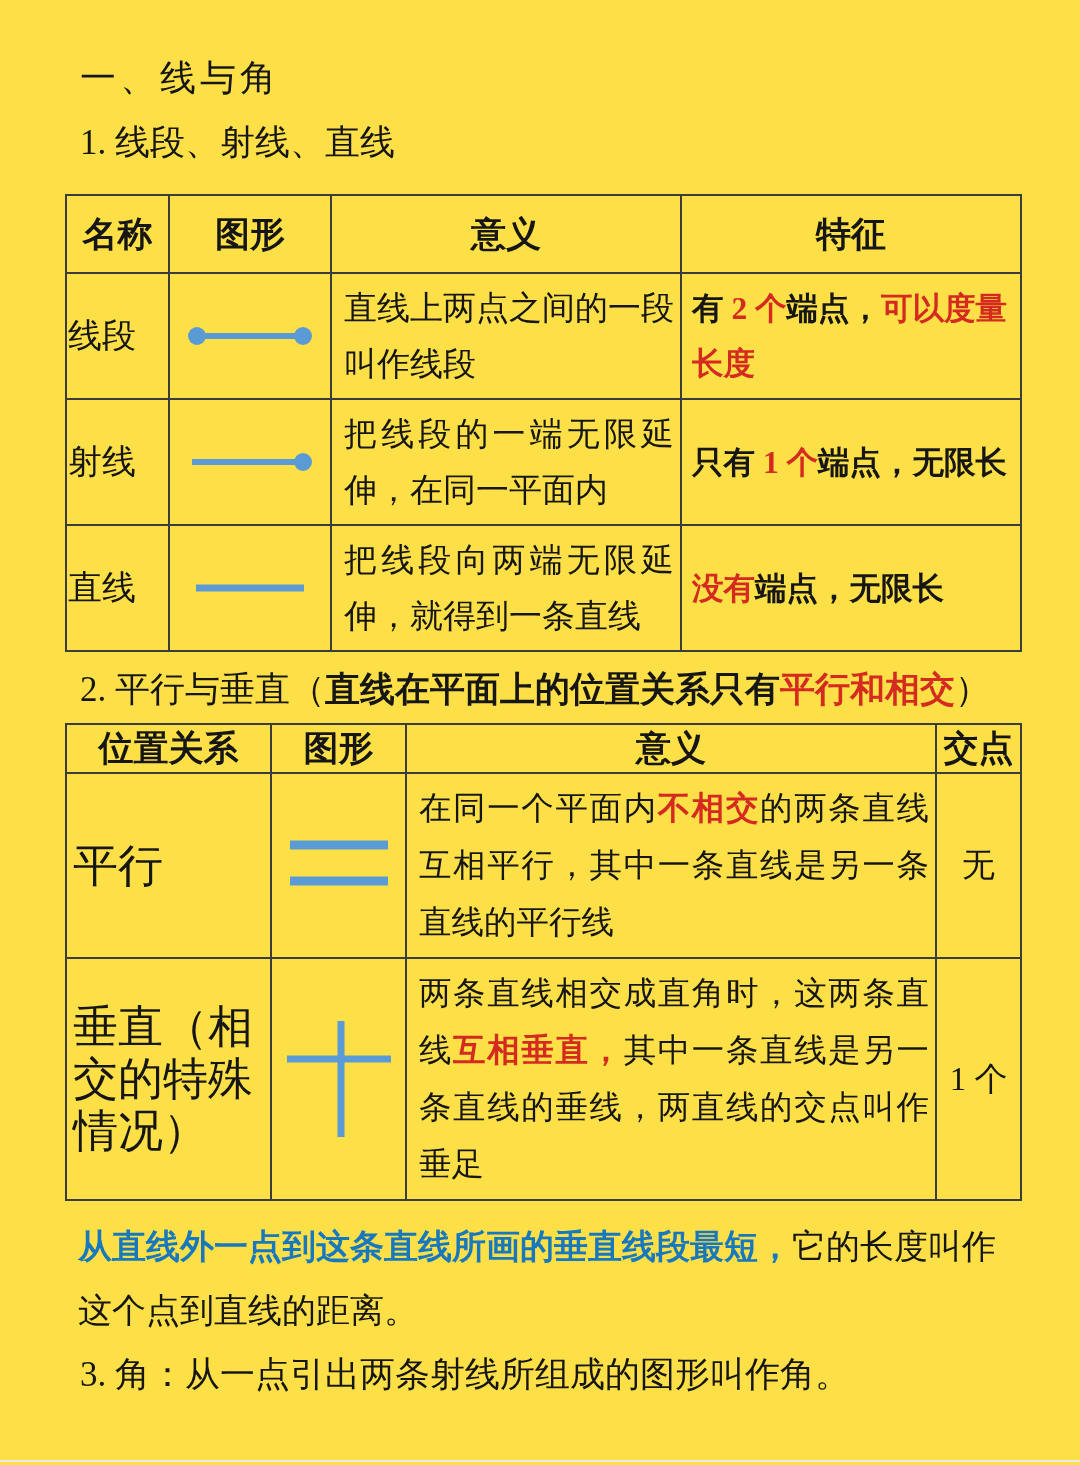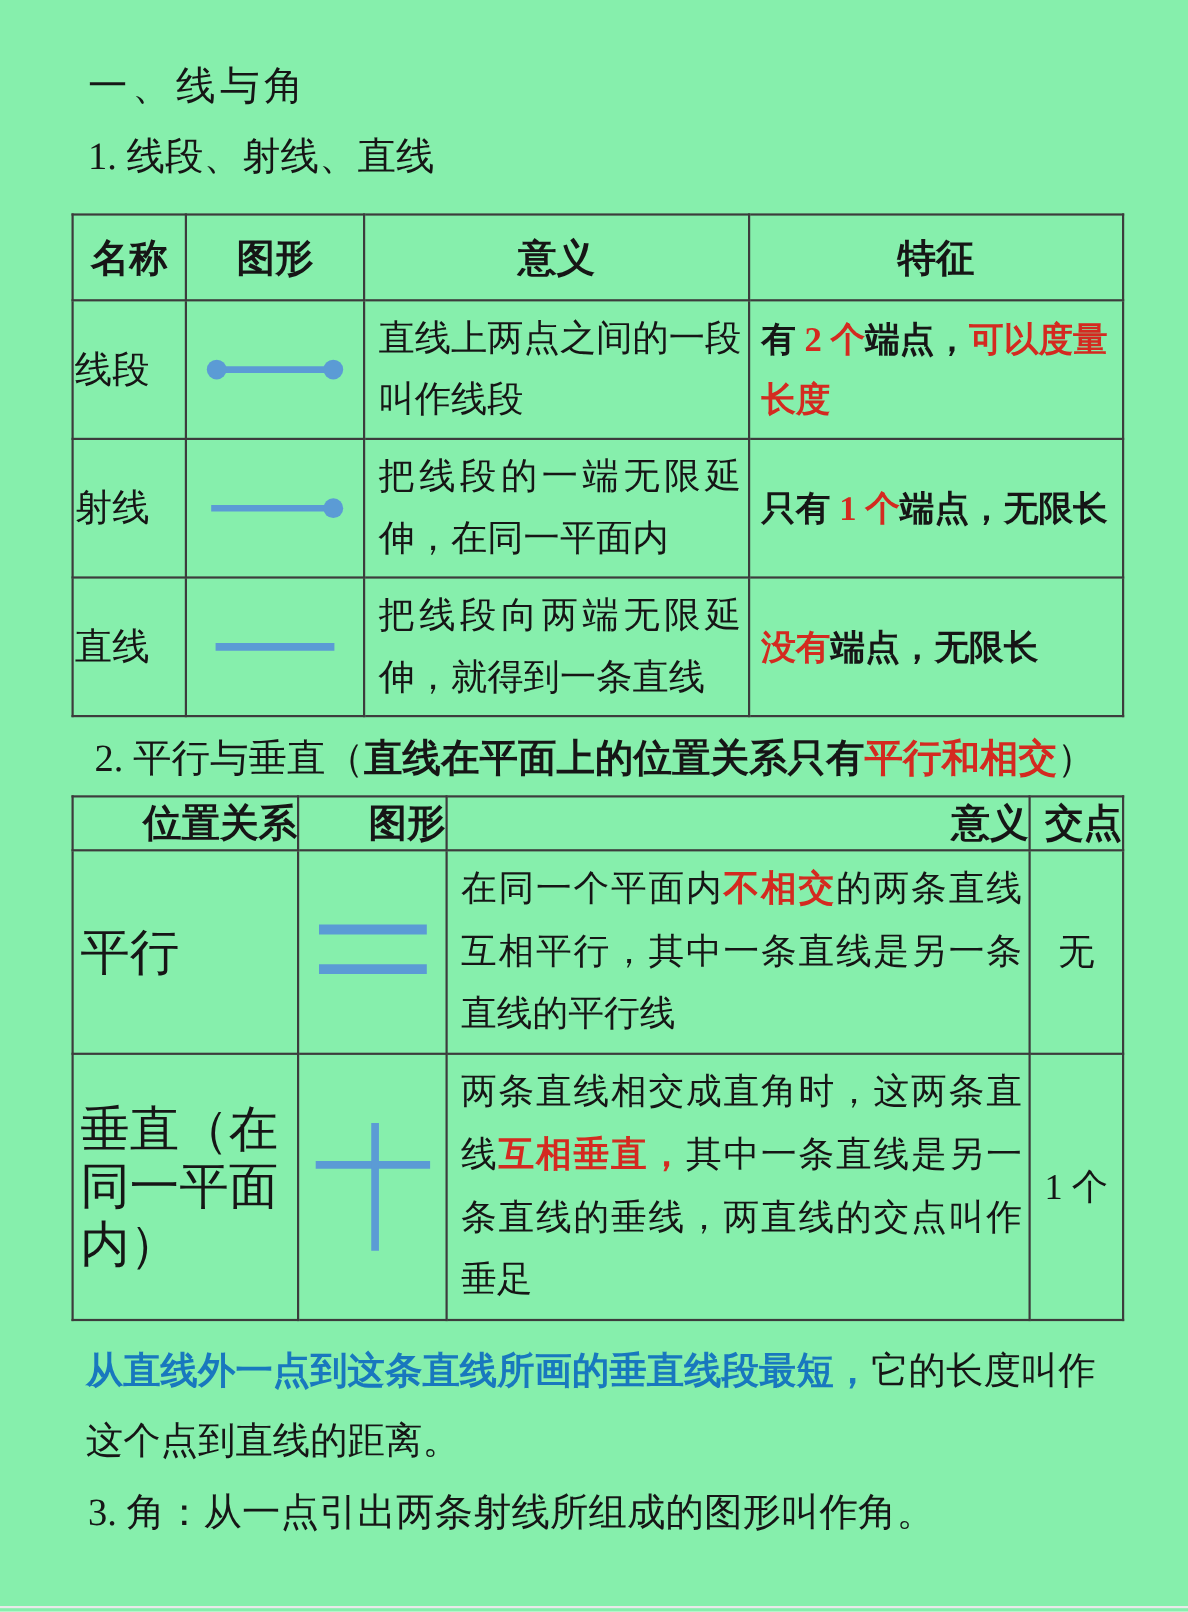--- a/index.html
+++ b/index.html
@@ -1,42 +1,42 @@
 <!DOCTYPE html>
 <html><head>
 <meta charset="utf-8">
 <style>
   html,body{margin:0;padding:0;}
   .page{
     position:relative;
     width:1080px;height:1465px;
-    background:#86efac;
+    background:#fde047;
     overflow:hidden;
     font-family:"Liberation Serif","DejaVu Serif",serif;
     color:#161616;
     box-sizing:border-box;
-    padding:54px 84px 0 65px;
+    padding:54px 58px 0 65px;
   }
   .h-main{font-size:36px;font-weight:400;margin:0 0 16px 15px;letter-spacing:4px;}
   .h-sub{font-size:35px;font-weight:400;margin:0 0 28px 15px;}
-  .h-sub2{font-size:35px;font-weight:400;margin:14px 0 10px 3px;text-align:right;}
+  .h-sub2{font-size:35px;font-weight:400;margin:14px 0 10px 15px;}
   table{border-collapse:collapse;table-layout:fixed;width:955px;}
   td,th{border:2px solid #3c3c3c;box-sizing:border-box;vertical-align:middle;}
   th{font-size:35px;font-weight:700;text-align:center;padding:0;}
   
   .t1 col.c1{width:103px}.t1 col.c2{width:162px}.t1 col.c3{width:350px}.t1 col.c4{width:340px}
   .t1 .hrow th{height:78px;}
   .t1 .r1 td{height:112px}.t1 .r2 td{height:114px}.t1 .r3 td{height:110px}
   .cell-name{font-size:34px;text-align:left;}
   .cell-fig{text-align:center;}
   .cell-meaning{font-size:33px;line-height:56px;padding:6px 6px 6px 12px;text-align:justify;text-justify:inter-ideograph;}
   .cell-feature{font-size:31.5px;line-height:55px;font-weight:700;padding:4px 4px 4px 10px;}
   
   .t2 col.c1{width:205px}.t2 col.c2{width:135px}.t2 col.c3{width:530px}.t2 col.c4{width:85px}
-  .t2 .hrow th{height:49px;text-align:right;}
+  .t2 .hrow th{height:49px;}
   .t2 .r1 td{height:172px}.t2 .r2 td{height:112px}.t2 .r3 td{height:158px}
   .t2 .cell-name{font-size:45px;line-height:52px;padding:0 6px;}
   .t2 .cell-meaning{font-size:32.5px;line-height:57px;padding:6px 6px 6px 12px;}
   .cell-points{font-size:33px;text-align:center;}
   
   .para{font-size:34px;margin:0 0 0 13px;width:950px;}
   .para-distance{line-height:64px;margin-top:14px;}
   .h-sub3{font-size:35px;font-weight:400;margin:8px 0 6px 15px;}
   
   .seg-plain{}
@@ -125,21 +125,21 @@
       <td class="cell-fig">
         <svg class="figure-svg" width="110" height="66">
           <line x1="6" y1="12" x2="104" y2="12" stroke="#5b9bd5" stroke-width="9"></line>
           <line x1="6" y1="48" x2="104" y2="48" stroke="#5b9bd5" stroke-width="9"></line>
         </svg>
       </td>
       <td class="cell-meaning"><span class="seg-plain">在同一个平面内</span><span class="seg-red">不相交</span><span class="seg-plain">的两条直线互相平行，其中一条直线是另一条直线的平行线</span></td>
       <td class="cell-points">无</td>
     </tr>
     <tr class="r3">
-      <td class="cell-name">垂直（在同一平面内）</td>
+      <td class="cell-name">垂直（相交的特殊情况）</td>
       <td class="cell-fig">
         <svg class="figure-svg" width="120" height="128">
           <line x1="8" y1="44" x2="112" y2="44" stroke="#5b9bd5" stroke-width="7"></line>
           <line x1="62" y1="6" x2="62" y2="122" stroke="#5b9bd5" stroke-width="7"></line>
         </svg>
       </td>
       <td class="cell-meaning"><span class="seg-plain">两条直线相交成直角时，这两条直线</span><span class="seg-red">互相垂直，</span><span class="seg-plain">其中一条直线是另一条直线的垂线，两直线的交点叫作垂足</span></td>
       <td class="cell-points">1 个</td>
     </tr>
   </tbody>

